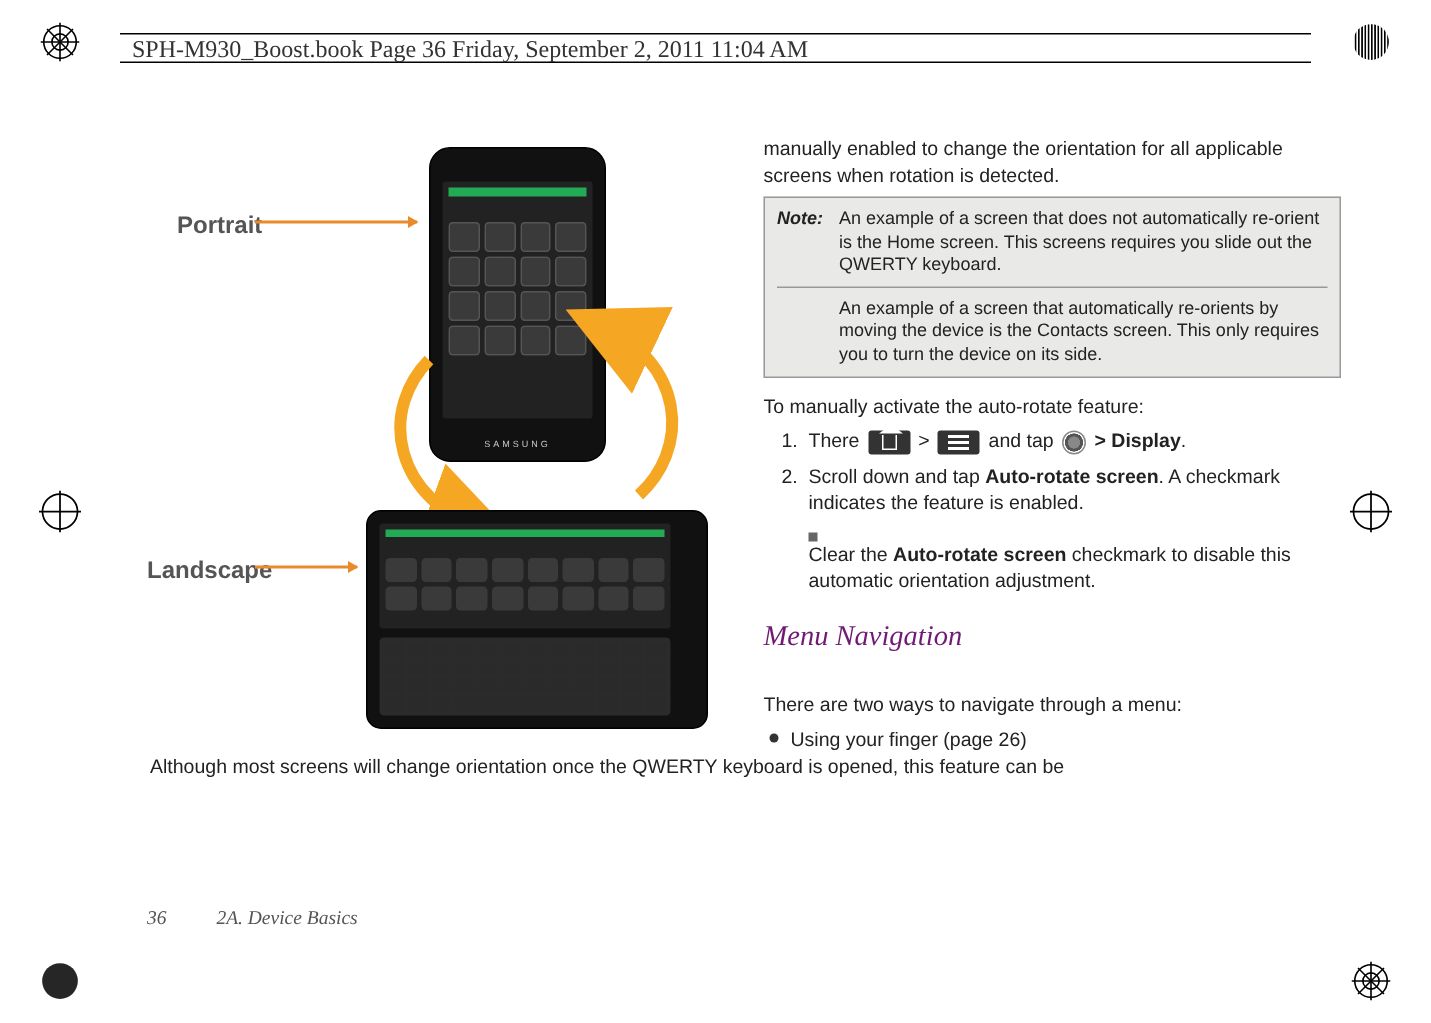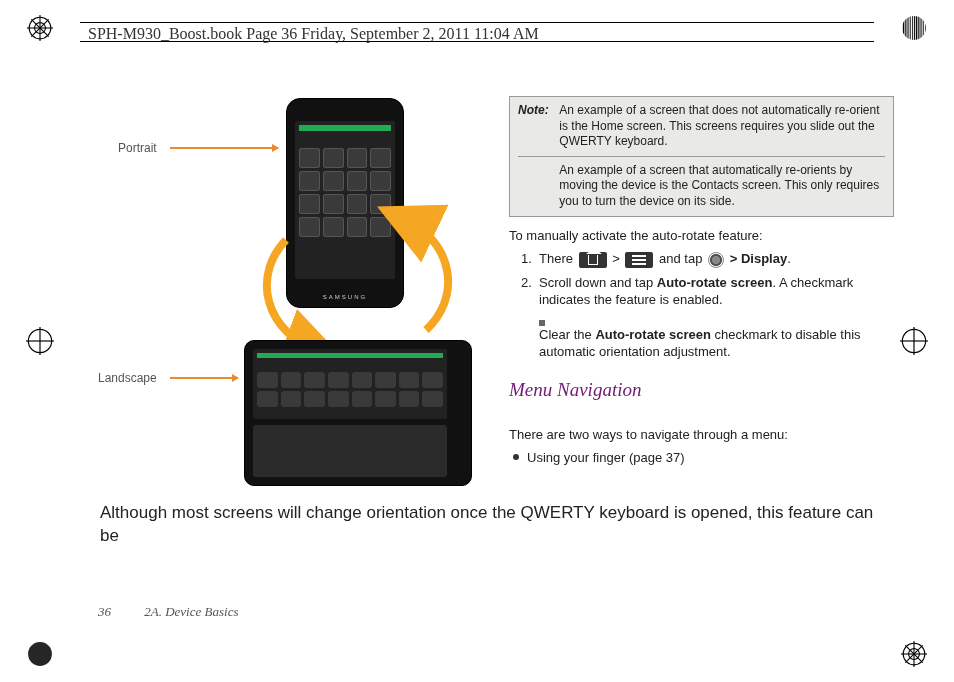--- a/index.html
+++ b/index.html
@@ -155,22 +155,22 @@
   .keyboard .key {
     background: #2a2a2a;
     border-radius: 2px;
     font-size: 5px;
     color: #f80;
     text-align: center;
     line-height: 10px;
   }
   .label-callout {
     position: absolute;
-    font-size: 12px;
-    font-weight: normal;
+    font-size: 16px;
+    font-weight: bold;
     color: #555;
     font-family: Arial, sans-serif;
   }
   .callout-line {
     position: absolute;
     height: 2px;
     background: #e98a2b;
   }
   .callout-line::after {
     content: "";
@@ -187,21 +187,21 @@
     left: 120px;
     top: 110px;
     width: 200px;
     height: 170px;
     pointer-events: none;
   }
   .figure-caption {
     position: absolute;
     left: 0; right: 0;
     top: 412px;
-    font-size: 17px;
+    font-size: 13px;
     line-height: 1.35;
   }
   .para { margin-bottom: 6px; }
   .note-box {
     border: 1px solid #999;
     background: #e9eae7;
     padding: 6px 8px;
     font-size: 12px;
     line-height: 1.3;
     margin: 6px 0 10px 0;
@@ -464,20 +464,21 @@
             <div class="key"></div>
             <div class="key"></div>
             <div class="key"></div>
         </div>
       </div>
     </div>
     <div class="figure-caption">Although most screens will change orientation once the QWERTY keyboard is opened, this feature can be</div>
   </div>
 
   <div class="col">
+    <p class="para">manually enabled to change the orientation for all applicable screens when rotation is detected.</p>
 
     <div class="note-box">
       <span class="note-label">Note:</span>
       <span class="note-body">An example of a screen that does not automatically re-orient is the Home screen. This screens requires you slide out the QWERTY keyboard.</span>
       <hr class="note-hr">
       <span class="note-label"></span>
       <span class="note-body">An example of a screen that automatically re-orients by moving the device is the Contacts screen. This only requires you to turn the device on its side.</span>
     </div>
 
     <p class="para">To manually activate the auto-rotate feature:</p>
@@ -512,21 +513,21 @@
           </div>
         </span>
       </div>
     </div>
 
     <div class="h2">Menu Navigation</div>
     <p class="para">There are two ways to navigate through a menu:</p>
     <div class="bullet-list">
       <div class="bullet-item">
         <span class="bullet-dot"></span>
-        <span>Using your finger (page 37)</span>
+        <span>Using your finger (page 26)</span>
       </div>
     </div>
   </div>
 </div>
 
 <div class="page-footer">
   <span class="page-num">36</span>
   <span>2A. Device Basics</span>
 </div>
 

